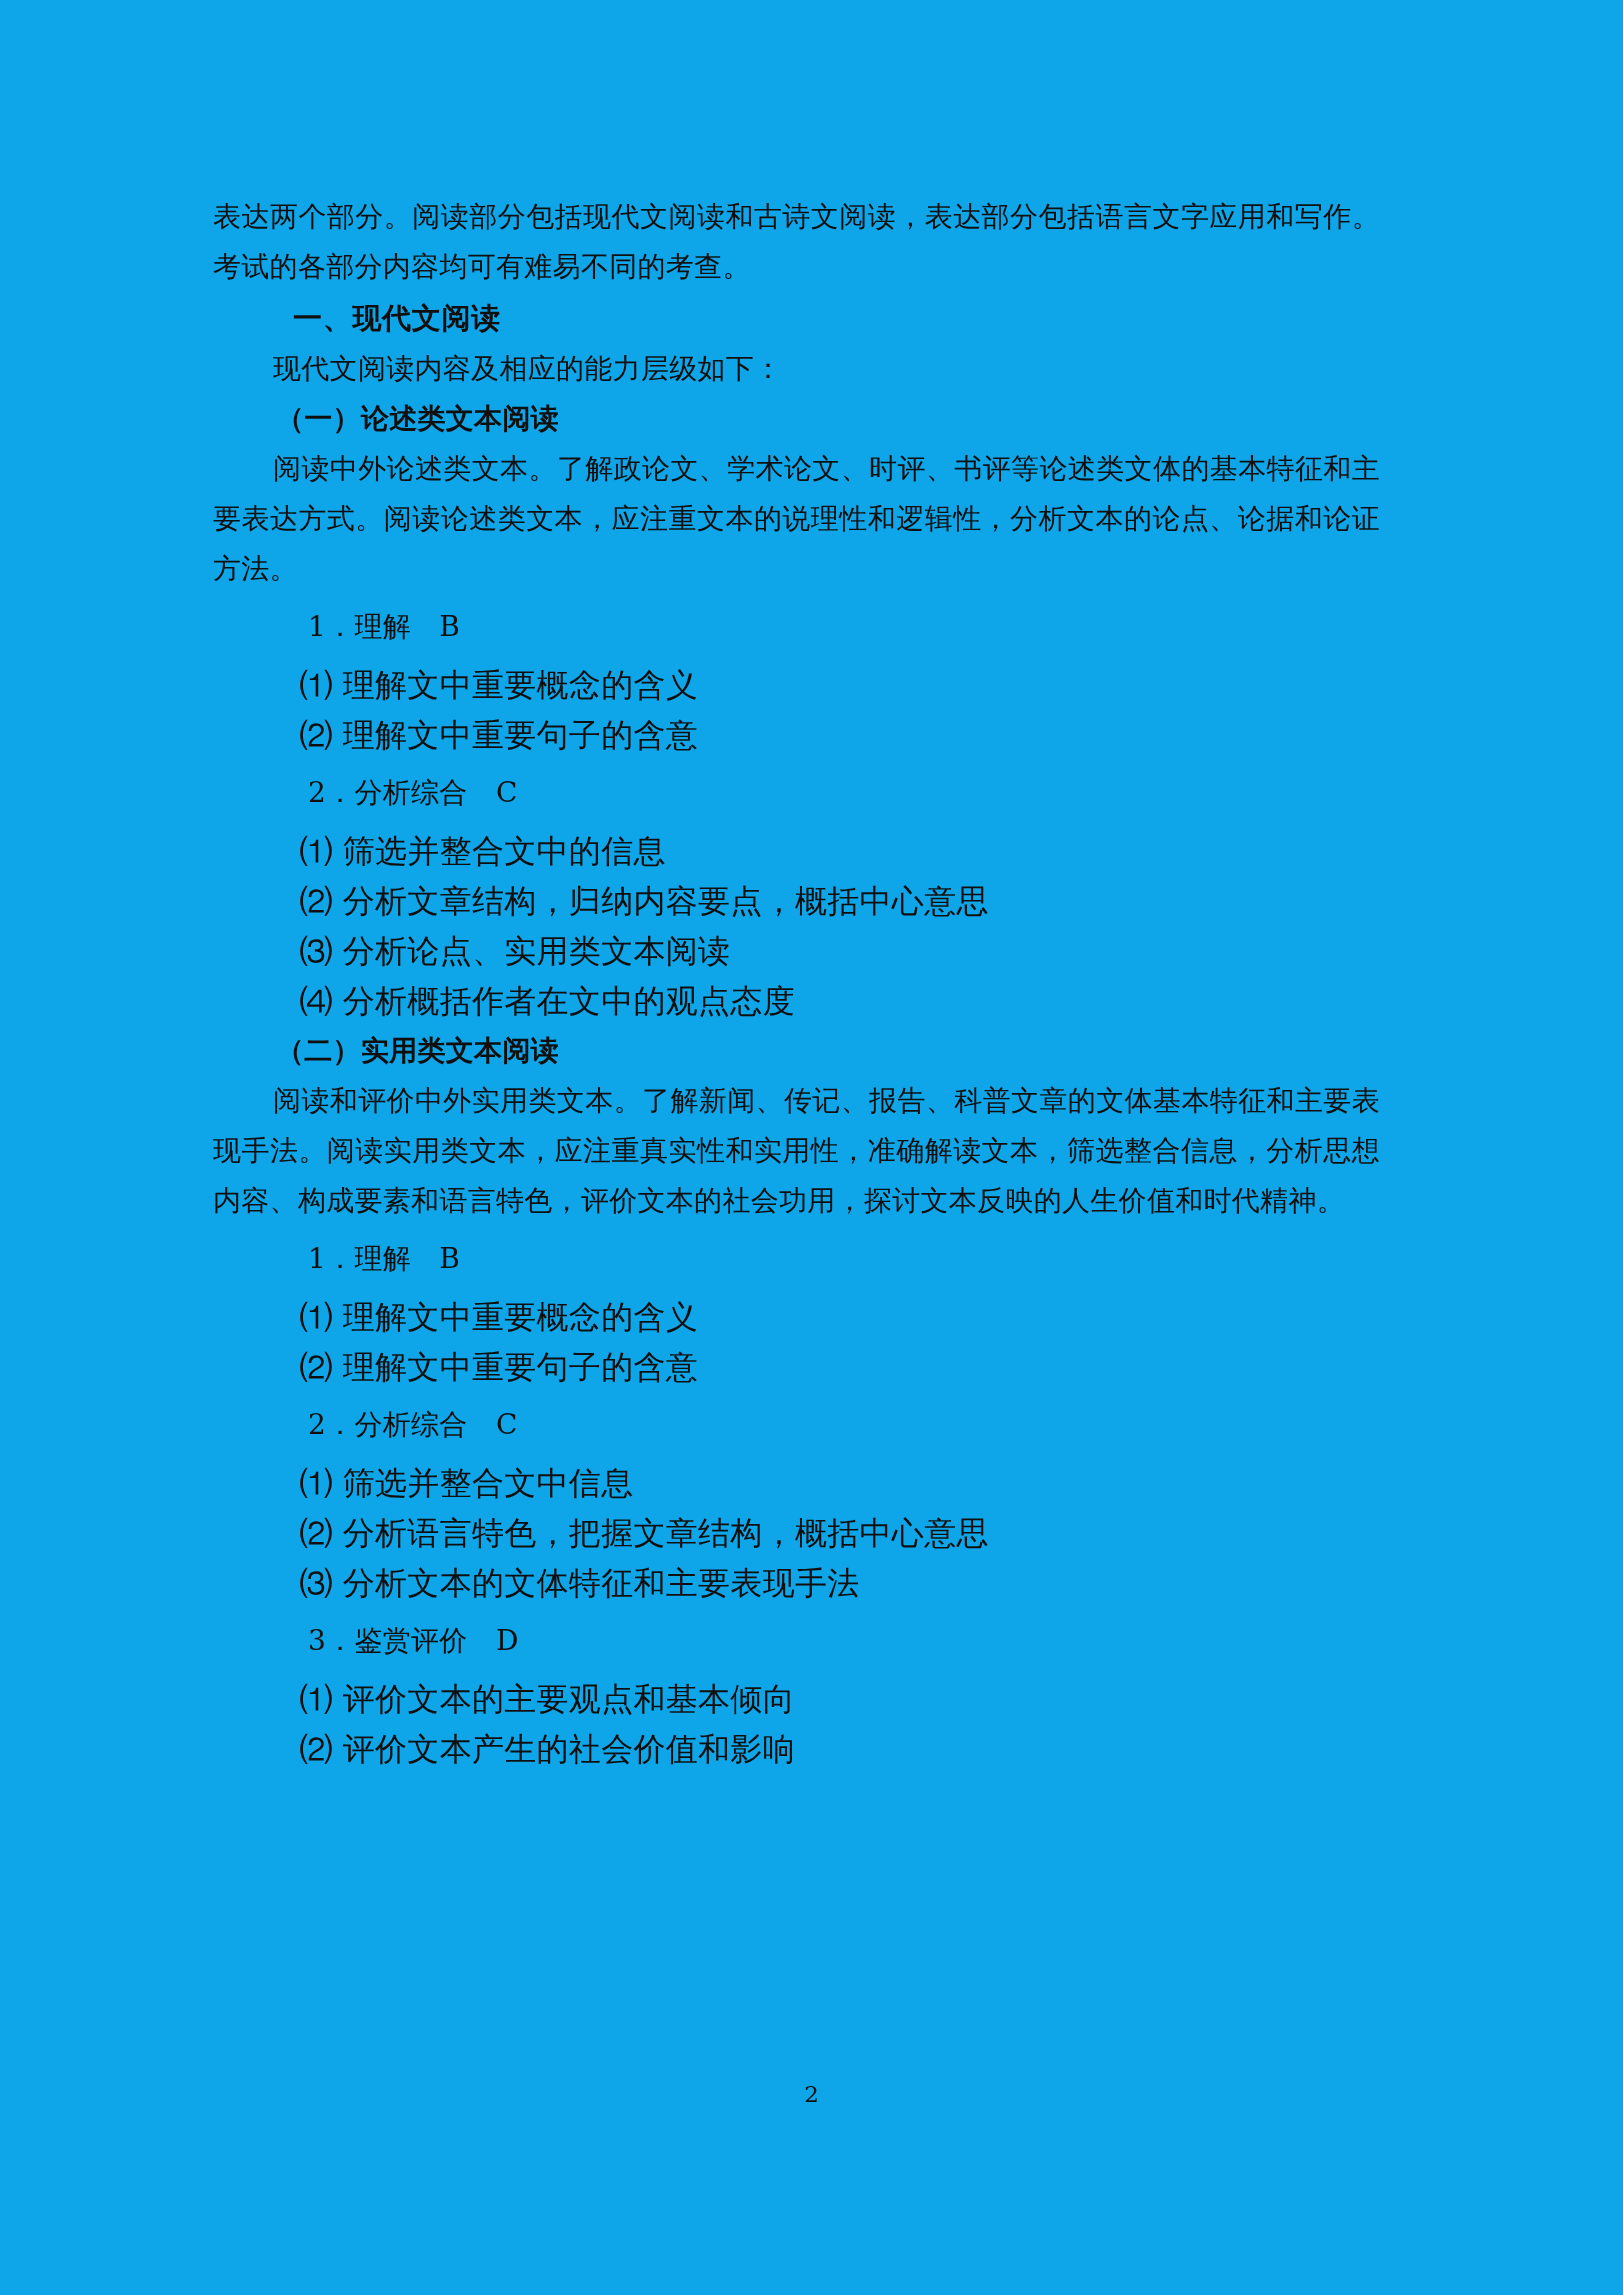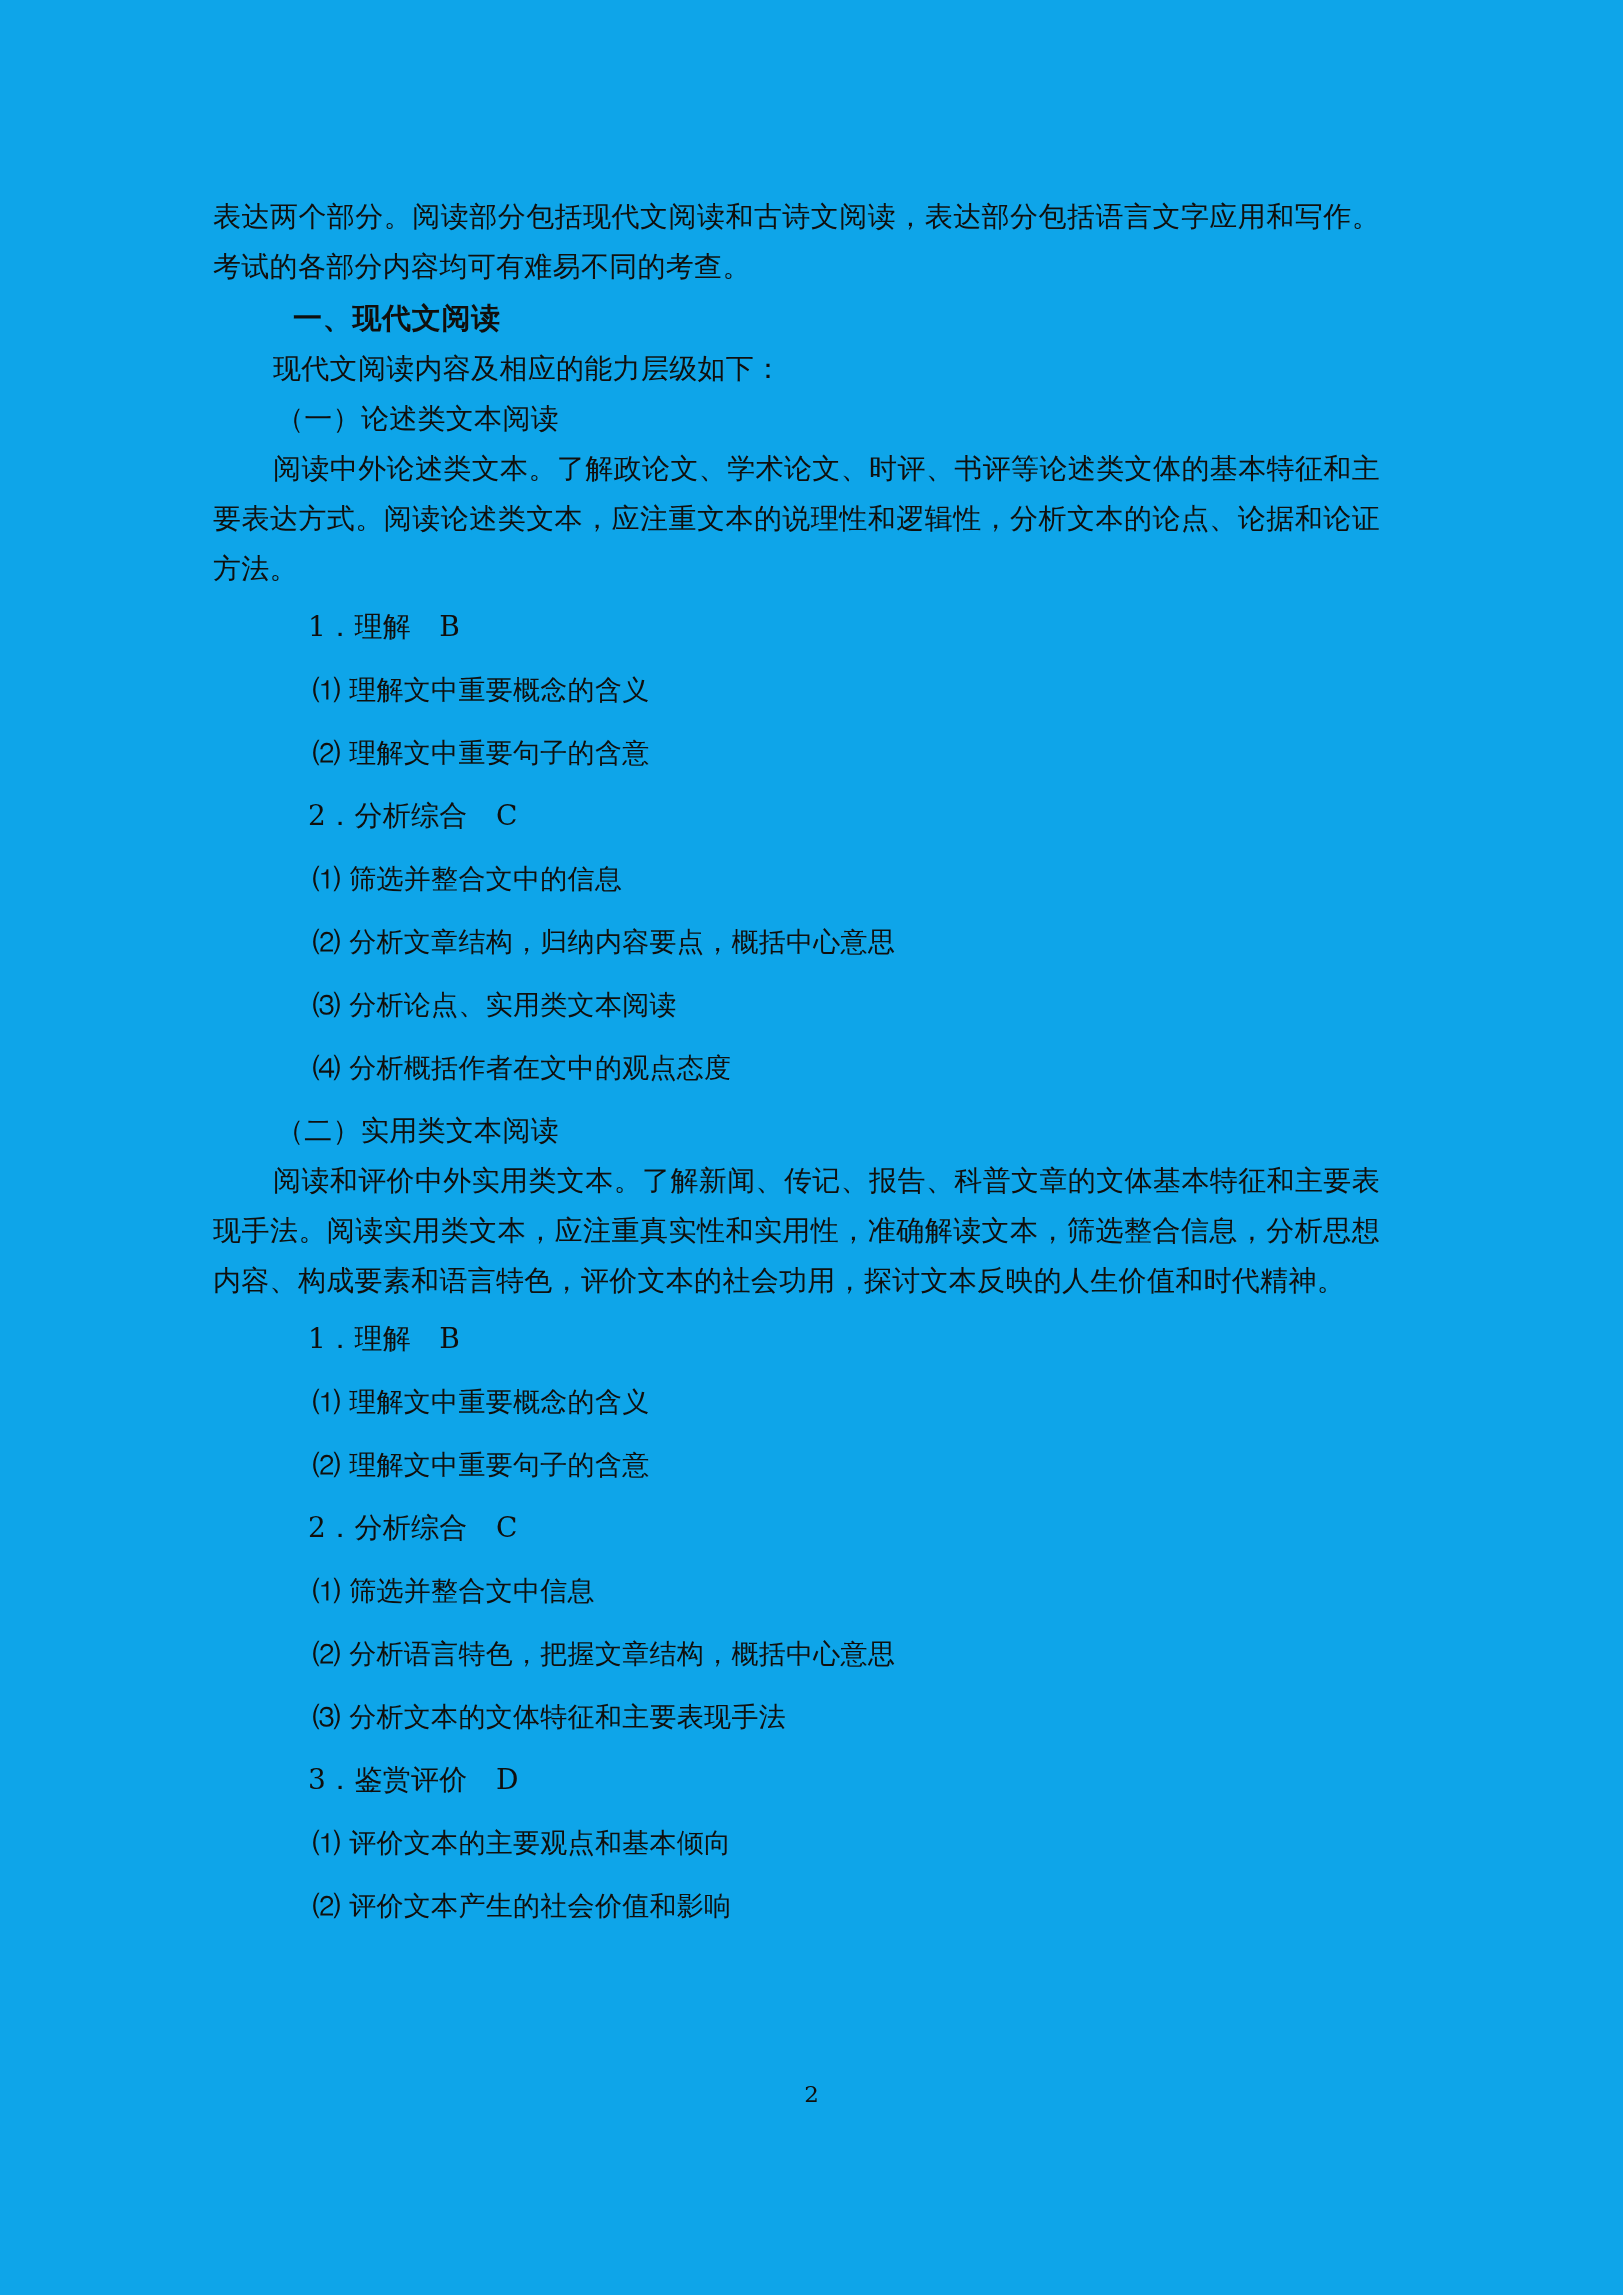--- a/index.html
+++ b/index.html
@@ -45,40 +45,40 @@
     font-family: "DejaVu Sans", "Liberation Sans", sans-serif;
     font-weight: bold;
     font-size: 29px;
     line-height: 52px;
     margin: 0;
     padding-left: 80px;
     letter-spacing: 0.7px;
   }
   .h-sub {
     font-family: "DejaVu Sans", "Liberation Sans", sans-serif;
-    font-weight: normal;
+    font-weight: bold;
     font-size: 28px;
     line-height: 50px;
     margin: 0;
     padding-left: 63px;
     letter-spacing: 0.3px;
   }
 
   .lvl1 {
     font-size: 28px;
     line-height: 50px;
     margin: 8px;
     padding-left: 87px;
     white-space: pre;
     letter-spacing: 0.3px;
   }
   .lvl2 {
-    font-size: 27px;
+    font-size: 32px;
     line-height: 50px;
-    margin: 13px;
+    margin: 0;
     padding-left: 87px;
     white-space: pre;
     letter-spacing: 0.3px;
   }
 
   .page-number {
     position: absolute;
     left: 0;
     right: 0;
     top: 2079px;

